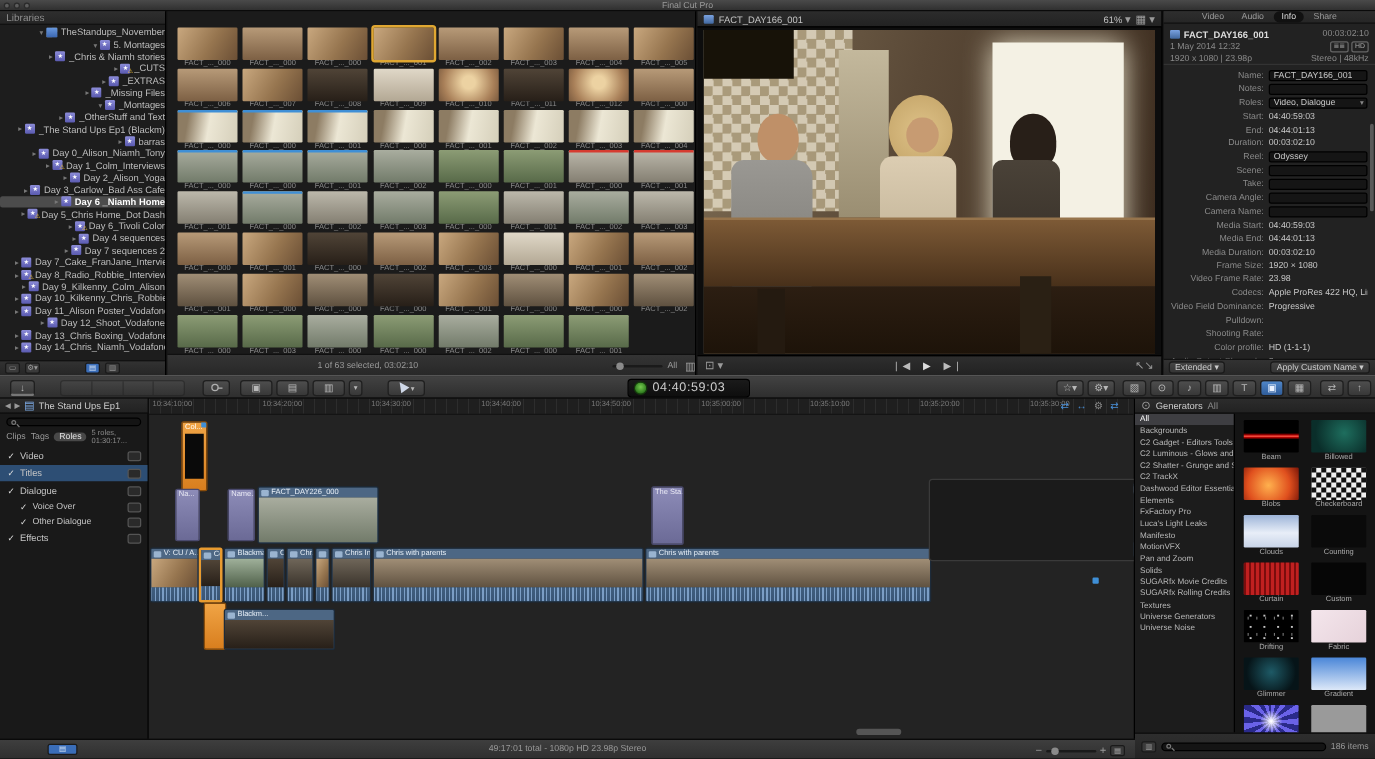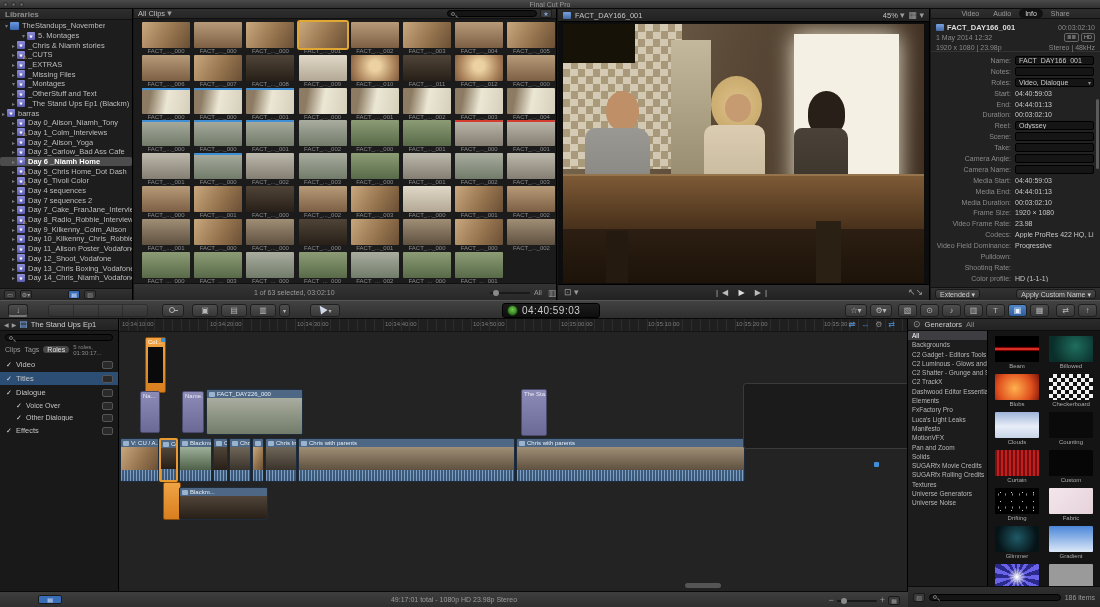--- a/index.html
+++ b/index.html
@@ -7,23 +7,23 @@
   .window{position:relative;width:1100px;height:607px;background:#161616;overflow:hidden;color:#b0b0b0;}
   .abs{position:absolute;}
   .gly{font-size:9px;color:#9a9a9a;line-height:1;}
   
   .titlebar{position:absolute;left:0;top:0;width:1100px;height:9px;background:linear-gradient(#4a4a4a,#303030);border-bottom:1px solid #0a0a0a;}
   .tl{position:absolute;left:3px;top:2px;display:flex;gap:3px;}
   .tl i{width:5px;height:5px;border-radius:50%;background:#5d5d5d;border:1px solid #2a2a2a;}
   .wtitle{position:absolute;left:0;right:0;top:1px;text-align:center;font-size:7px;color:#9a9a9a;}
   
   .lib{position:absolute;left:0;top:9px;width:133px;height:291px;background:#1d1d1d;border-right:1px solid #000;}
-  .lib-h{height:11px;line-height:11px;padding-left:5px;font-size:8px;color:#8f8f8f;background:linear-gradient(#2e2e2e,#252525);border-bottom:1px solid #111;font-weight:bold;}
+  .lib-h{height:11px;line-height:11px;padding-left:5px;font-size:8px;color:#8f8f8f;background:linear-gradient(#2e2e2e,#252525);border-bottom:1px solid #111;}
   .lib-list{position:absolute;top:12px;left:0;right:0;bottom:12px;overflow:hidden;}
-  .librow{position:relative;height:9.7px;display:flex;align-items:center;white-space:nowrap;}
+  .librow{position:relative;height:9.7px;display:flex;align-items:center;white-space:nowrap;justify-content:flex-end;}
   .librow.sel{background:#4c4c4c;border-radius:2px;}
   .librow.sel .liblabel{color:#fff;font-weight:bold;}
   .disc{width:7px;font-size:6px;color:#777;text-align:center;flex:none;}
   .ic-event{position:relative;flex:none;width:8px;height:8px;margin-right:3px;background:linear-gradient(#8c8cd8,#5a5ab0);border-radius:1px;font-size:5px;color:#fff;text-align:center;line-height:8px;}
   .ic-lib{flex:none;width:9px;height:8px;margin-right:3px;background:linear-gradient(#6a9ae0,#3a66b0);border-radius:1px;
     background-image:linear-gradient(#6a9ae0,#3a66b0),conic-gradient(#cde 0 25%,#58c 0 50%,#cde 0 75%,#58c 0);}
   .warn{position:absolute;right:-2px;bottom:-2px;font-size:5px;color:#f4c53c;}
   .liblabel{font-size:7.5px;color:#bdbdbd;overflow:hidden;}
   .lib-f{position:absolute;bottom:0;left:0;right:0;height:12px;background:linear-gradient(#323232,#262626);border-top:1px solid #111;display:flex;align-items:center;gap:4px;padding:0 4px;}
   .fbtn{height:9px;min-width:12px;border-radius:2px;background:#3a3a3a;border:1px solid #1a1a1a;font-size:6px;color:#999;text-align:center;line-height:8px;}
@@ -327,28 +327,20 @@
       <span class="fbtn">▭</span>
       <span class="fbtn">⚙▾</span>
       <span style="flex:1"></span>
       <span class="fbtn blue">▤</span>
       <span class="fbtn">▥</span>
       <span style="flex:1"></span>
     </div>
   </div>
 
   <div class="browser">
-    <div class="b-h">
-      <span><span>All Clips</span> <span class="gly">▾</span></span>
-      <span style="flex:1"></span>
-      <span class="searchbox" style="width:90px">
-          <span class="mag"></span>
-        </span>
-      <span class="fbtn" style="color:#7aa7e0">★</span>
-    </div>
     <div class="b-grid">
         <div class="bclip" style="left:6px;top:2px">
           <div class="bthumb v-kitchen"></div>
           <div class="blabel">FACT_..._000</div>
         </div>
         <div class="bclip" style="left:58.2px;top:2px">
           <div class="bthumb v-kitchen2"></div>
           <div class="blabel">FACT_..._000</div>
         </div>
         <div class="bclip" style="left:110.4px;top:2px">
@@ -622,21 +614,21 @@
       <span class="abs" style="left:400px;top:5px">All</span>
       <span class="abs gly" style="left:414px;top:5px">▥</span>
     </div>
   </div>
 
   <div class="viewer">
     <div class="v-h">
       <span class="v-clipicon"></span>
       <span>FACT_DAY166_001</span>
       <span style="flex:1"></span>
-      <span><span>45%</span> <span class="gly">▾</span></span>
+      <span><span>61%</span> <span class="gly">▾</span></span>
       <span class="gly">▦ ▾</span>
     </div>
     <div class="video">
       <div class="sc" style="left:0;top:0;width:33%;height:56%;background:repeating-conic-gradient(#e6ddc7 0% 25%,#b3a483 0% 50%);background-size:15px 15px;opacity:.85"></div>
       <div class="sc" style="left:0;top:0;width:20%;height:15%;background:#171208"></div>
       <div class="sc" style="left:30%;top:6%;width:11%;height:52%;background:linear-gradient(#c3b89c,#9a8e72)"></div>
       <div class="sc" style="left:64%;top:4%;width:29%;height:62%;background:#f4f1e4;box-shadow:0 0 22px rgba(255,250,225,.9)"></div>
       <div class="sc" style="left:7%;top:45%;width:7%;height:13%;background:#37332d;border-radius:3px 3px 1px 1px"></div>
       <div class="sc" style="left:12%;top:26%;width:9%;height:15%;background:#bf9068;border-radius:50% 50% 45% 45%"></div>
       <div class="sc" style="left:6%;top:40%;width:18%;height:40%;background:linear-gradient(#9a9893,#7b7974);border-radius:10px 14px 4px 4px"></div>

